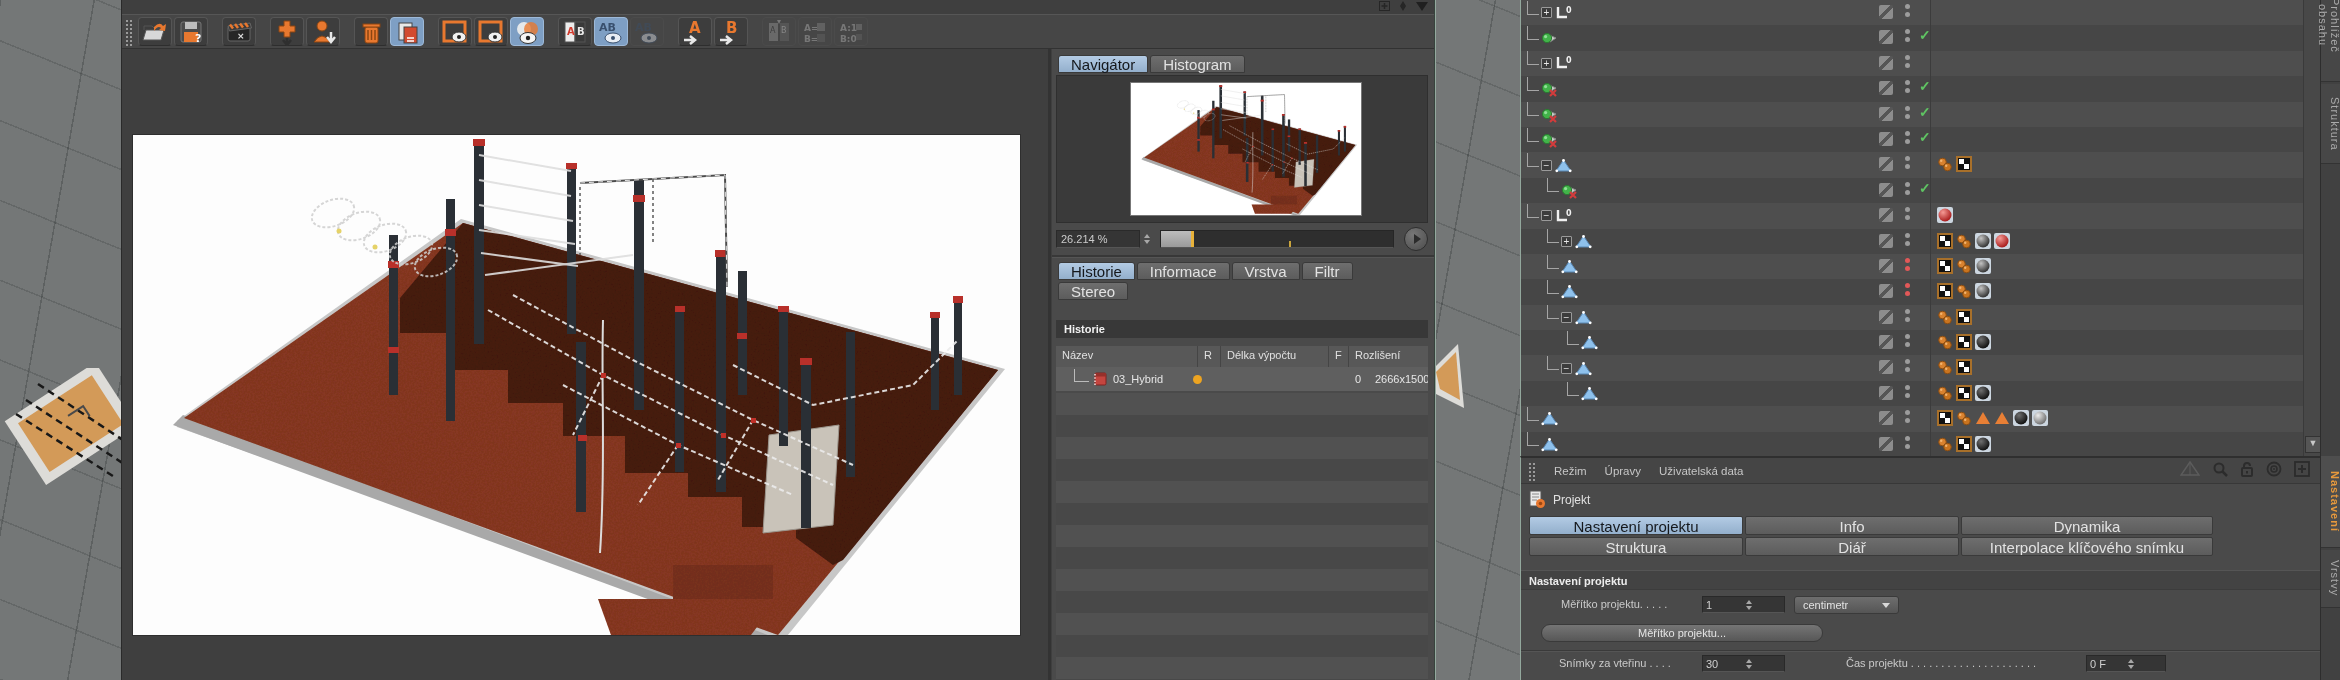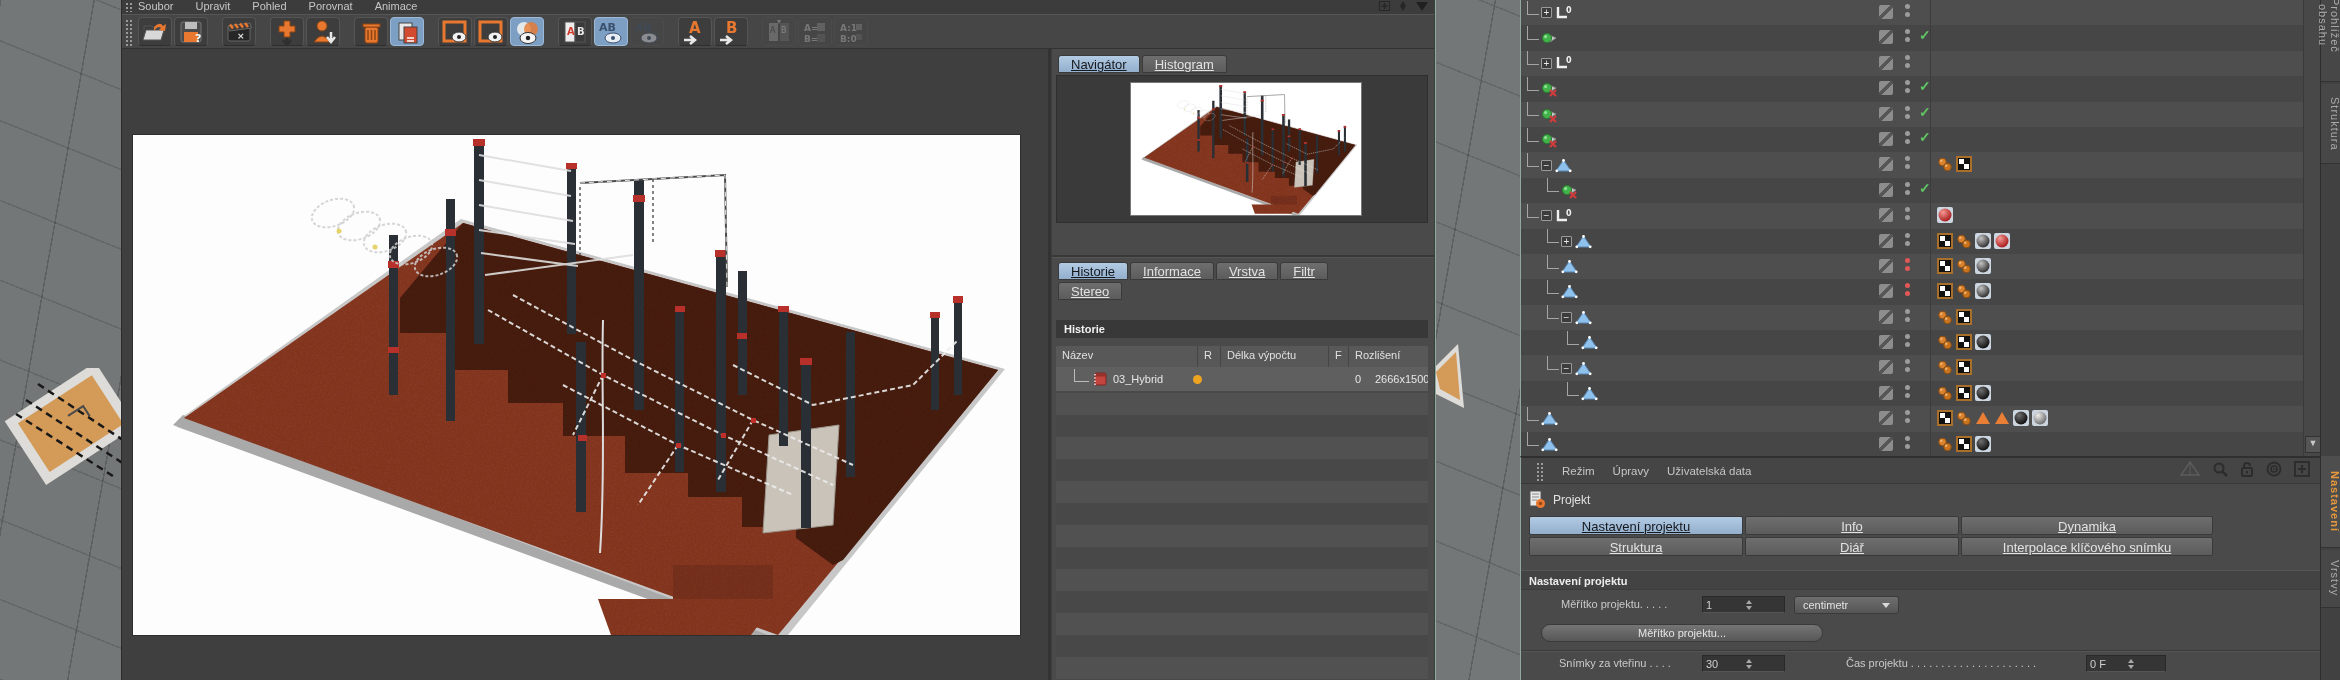--- a/index.html
+++ b/index.html
@@ -23,21 +23,21 @@
   .tbtn{width:34px;height:29px;border-radius:4px;background:#3d3d3d;border:1px solid #555;border-bottom-color:#2e2e2e;margin:0 1px;display:flex;align-items:center;justify-content:center;box-sizing:border-box;}
   .tbtn.sel{background:#7e9fc4;border-color:#9db9d8;}
   .tbtn.dis{opacity:.42;background:#474747;border-color:#525252;}
   .tb-sep{width:12px;height:100%;}
   
   #pv-canvaszone{left:0;top:49px;width:926px;height:631px;background:#3f3f3f;}
   #pv-canvas{left:11px;top:86px;width:887px;height:500px;background:#fdfdfd;box-shadow:0 0 0 1px #2e2e2e;}
   #pv-divider{left:926px;top:49px;width:3px;height:631px;background:#333;}
   #pv-side{left:930px;top:49px;width:382px;height:631px;background:#4a4a4a;}
   
-  .tab{height:18px;line-height:18px;padding:0 12px;background:linear-gradient(#6e6e6e,#5c5c5c);border:1px solid #3a3a3a;border-radius:3px 3px 0 0;color:#e2e2e2;font-size:13px;margin-right:2px;box-sizing:border-box;text-decoration:underline;}
+  .tab{height:18px;line-height:18px;padding:0 12px;background:linear-gradient(#6e6e6e,#5c5c5c);border:1px solid #3a3a3a;border-radius:3px 3px 0 0;color:#e2e2e2;font-size:15px;margin-right:2px;box-sizing:border-box;}
   .tab.on{background:linear-gradient(#b3cbe4,#93afcc);color:#15181c;}
   .tabrow{display:flex;}
   
   #nav-tabs{left:6px;top:6px;}
   #nav-thumbwrap{left:4px;top:26px;width:372px;height:148px;background:#3a3a3a;border:1px solid #2f2f2f;box-sizing:border-box;}
   #nav-thumb{left:74px;top:7px;width:230px;height:132px;background:#fff;box-shadow:0 0 0 1px #777;}
   #nav-zoomrow{left:4px;top:178px;width:372px;height:24px;display:flex;align-items:center;}
   .numbox{background:#353535;border:1px solid #2a2a2a;border-bottom-color:#555;color:#ccc;height:18px;line-height:18px;padding:0 4px;display:flex;align-items:center;box-sizing:border-box;}
   .stepper{display:flex;flex-direction:column;justify-content:center;gap:2px;margin-left:4px;}
   .stepper i{width:0;height:0;border-left:3.5px solid transparent;border-right:3.5px solid transparent;}
@@ -71,21 +71,21 @@
   .om-dots{position:absolute;left:384px;top:4px;display:flex;flex-direction:column;gap:3px;}
   .om-dots b{width:5px;height:5px;border-radius:50%;background:#9c9c9c;}
   .om-dots.red b{background:#e25858;}
   .om-check{position:absolute;left:398px;top:2px;color:#5fc463;font-size:14px;font-weight:bold;}
   .om-vline{position:absolute;left:409px;top:0;width:1px;height:456px;background:#3c3c3c;}
   .om-tags{position:absolute;left:416px;top:4px;display:flex;gap:3px;}
   #om-scroll{position:absolute;left:782px;top:0;width:17px;height:456px;background:#484848;border-left:1px solid #3a3a3a;box-sizing:border-box;}
   #om-scroll .arr{position:absolute;left:1px;top:436px;width:14px;height:15px;background:#555;border:1px solid #333;color:#c8c8c8;text-align:center;line-height:13px;font-size:9px;}
   
   #am{left:1520px;top:456px;width:800px;height:224px;background:#4a4a4a;border-top:2px solid #2f2f2f;border-left:1px solid #93a89d;box-sizing:border-box;}
-  #am-menubar{left:0;top:0;width:100%;height:26px;background:#454545;border-bottom:1px solid #383838;display:flex;align-items:center;gap:18px;padding-left:14px;box-sizing:border-box;}
+  #am-menubar{left:0;top:0;width:100%;height:26px;background:#454545;border-bottom:1px solid #383838;display:flex;align-items:center;gap:18px;padding-left:6px;box-sizing:border-box;}
   #am-menubar .menu-item{margin-top:0;line-height:26px;font-size:11.5px;}
   #am-icons{position:absolute;right:10px;top:3px;display:flex;gap:12px;align-items:center;}
   #am-objrow{left:8px;top:32px;display:flex;align-items:center;gap:7px;color:#e0e0e0;font-size:12px;}
   #am-tabs{left:8px;top:58px;width:700px;display:grid;grid-template-columns:214px 214px 252px;gap:2px;}
   #am-tabs .tab{border-radius:2px;text-align:center;padding:0;margin:0;height:19px;line-height:19px;overflow:hidden;white-space:nowrap;}
   #am-sechead{left:0;top:112px;width:100%;height:20px;background:#434343;border-top:1px solid #555;border-bottom:1px solid #3c3c3c;color:#ececec;font-weight:bold;line-height:20px;padding-left:8px;box-sizing:border-box;}
   .fieldlabel{color:#c9c9c9;white-space:nowrap;overflow:hidden;}
   .inp{background:#353535;border:1px solid #292929;border-bottom-color:#555;height:17px;color:#d0d0d0;display:flex;align-items:center;padding:0 3px;box-sizing:border-box;}
   .inp span{flex:1;}
   .drop{height:18px;border-radius:3px;background:linear-gradient(#6e6e6e,#555);border:1px solid #3a3a3a;color:#e2e2e2;display:flex;align-items:center;padding:0 8px;gap:10px;box-sizing:border-box;}
@@ -231,29 +231,20 @@
         <line x1="12" y1="46" x2="112" y2="110"></line>
       <line x1="34" y1="16" x2="128" y2="78"></line>
     </g>
   </svg>
   <svg class="abs" style="left:1428px;top:342px" width="46" height="72">
     <polygon points="2,30 30,2 36,66 8,52" fill="#dddcd8"></polygon>
     <polygon points="8,30 28,10 32,58 12,47" fill="#d39a58"></polygon>
   </svg>
 
   <div id="pv" class="abs">
-    <div id="pv-menubar" class="abs">
-      <span class="grip" style="position:absolute;left:2px;top:1px;height:11px"></span>
-
-    <span class="menu-item">Soubor</span>
-        <span class="menu-item">Upravit</span>
-        <span class="menu-item">Pohled</span>
-        <span class="menu-item">Porovnat</span>
-        <span class="menu-item">Animace</span>
-      </div>
     <div id="pv-winicons">
       <svg width="11" height="10">
           <rect x="0.5" y="0.5" width="10" height="9" fill="none" stroke="#262626"></rect>
           <path d="M5.5,2 v6 M2.5,5 h6" stroke="#262626" stroke-width="1.5"></path>
         </svg>
       <svg width="12" height="10">
           <path d="M6,0 L9,5 L6,10 L3,5 Z M0,5 h12" fill="#262626"></path>
         </svg>
       <svg width="12" height="9">
           <polygon points="0,0 12,0 6,9" fill="#202020"></polygon>
@@ -415,20 +406,37 @@
       <div id="nav-tabs" class="abs tabrow">
           <span class="tab on">Navigátor</span>
           <span class="tab">Histogram</span>
         </div>
       <div id="nav-thumbwrap" class="abs">
         <div id="nav-thumb" class="abs">
           <svg width="230" height="132" viewBox="0 0 887 509" preserveAspectRatio="xMidYMid meet">
               <use href="#renderScene"></use>
             </svg>
         </div>
+      </div>
+      <div id="nav-zoomrow" class="abs">
+        <div class="numbox" style="width:84px">
+          <span>26.214 %</span>
+        </div>
+        <span class="stepper">
+            <i class="up"></i>
+            <i class="dn"></i>
+          </span>
+        <div id="nav-slider">
+          <div id="nav-fill"></div>
+          <div id="nav-mark"></div>
+          <div id="nav-tick"></div>
+        </div>
+        <div id="nav-gobtn">
+            <b></b>
+          </div>
       </div>
       <div id="side-sep" class="abs"></div>
 
       <div id="hist-tabs1" class="abs tabrow">
           <span class="tab on">Historie</span>
           <span class="tab">Informace</span>
           <span class="tab">Vrstva</span>
           <span class="tab">Filtr</span>
         </div>
       <div id="hist-tabs2" class="abs tabrow">

